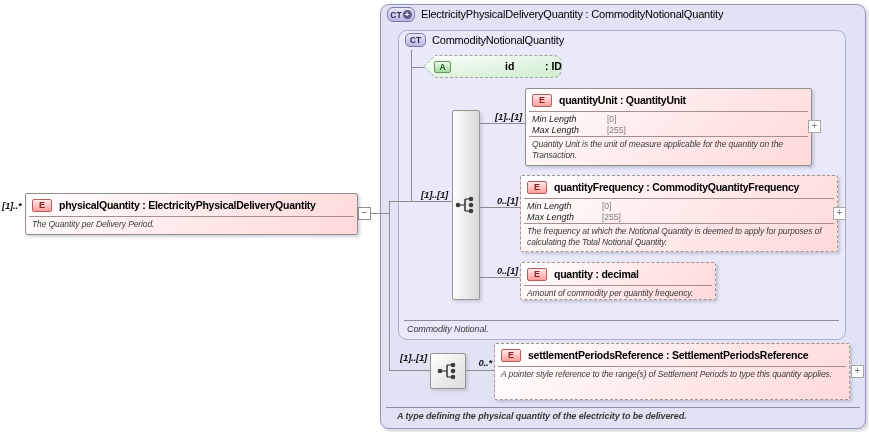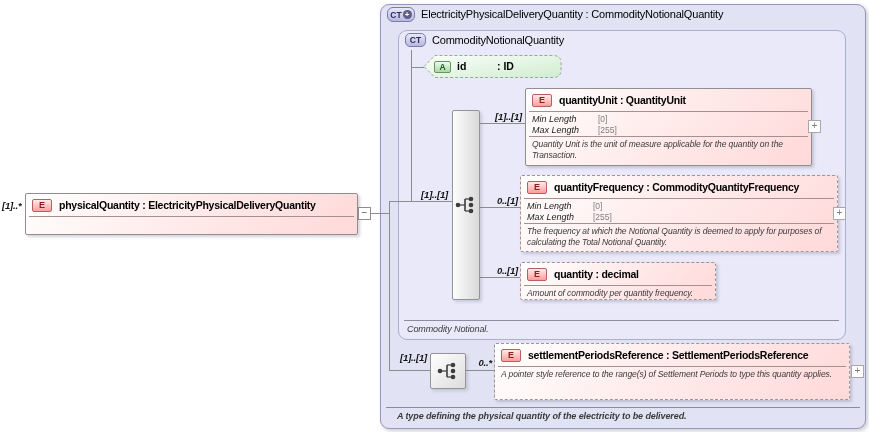--- a/index.html
+++ b/index.html
@@ -53,21 +53,21 @@
     border:1px solid #8f8f8f;border-radius:2px;
     box-shadow:2px 2px 3px rgba(110,110,130,.30);
   }
   .el-box.dashed{border:1px dashed #a09595;}
   .el-head{display:flex;align-items:center;gap:7px;padding:3px 6px 2px;height:16px;}
   .el-title{
     font-size:10.5px;font-weight:bold;color:#000;letter-spacing:-0.25px;white-space:nowrap;
   }
   .sep{height:1px;background:#a58f8f;margin:1px 3px 0;}
   .facets{padding:1px 0 0;}
-  .facet-row{display:flex;padding:0 6px;height:11px;align-items:center;}
+  .facet-row{display:flex;padding:0 6px;height:11px;align-items:center;gap:9px;}
   .facet-label{font-size:9px;font-style:italic;color:#1d1d1d;width:66px;flex:none;}
   .facet-value{font-size:8.5px;color:#7f7f7f;}
   .doc{
     font-size:8.5px;font-style:italic;color:#3a3a3a;padding:2px 6px 3px;
     line-height:1.28;letter-spacing:-0.1px;
   }
   .eicon{
     flex:none;width:20px;height:13px;box-sizing:border-box;border:1px solid #b95f5f;
     border-radius:2px;background:linear-gradient(to bottom,#ffeaea,#ff9d9d);
     color:#8e1f1f;font-size:9px;font-weight:bold;text-align:center;line-height:11px;
@@ -94,21 +94,21 @@
     display:flex;align-items:center;justify-content:center;
   }
   
   .expander{
     position:absolute;z-index:6;width:13px;height:13px;box-sizing:border-box;
     background:#ffffff;border:1px solid #a8a8a8;color:#7c7c7c;
     font-size:10px;line-height:10px;text-align:center;cursor:pointer;
   }
   .expander.minus{border-color:#8e8e8e;color:#555;}
   
-  .attr-text{position:absolute;z-index:5;font-size:10.5px;font-weight:bold;color:#000;white-space:nowrap;}
+  .attr-text{position:absolute;z-index:5;font-size:10.5px;font-weight:bold;color:#000;white-space:nowrap;margin-left:48px;}
 </style>
 </head>
 <body>
 
 <div id="canvas">
 
   <div class="hline" style="left:371px;top:213px;width:19px;"></div>
   <div class="vline" style="left:389px;top:201px;height:170px;"></div>
   <div class="hline" style="left:389px;top:201px;width:63px;"></div>
   <div class="vline" style="left:411px;top:50px;height:151px;"></div>
@@ -147,20 +147,21 @@
   <div class="attr-text" style="left:457px;top:60px;">id</div>
   <div class="attr-text" style="left:497px;top:60px;">: ID</div>
 
   <div class="card" style="left:2px;top:200px;width:22px;text-align:left;">[1]..*</div>
   <div class="el-box" style="left:25px;top:193px;width:333px;height:42px;">
     <div class="el-head">
       <span class="eicon">E</span>
       <span class="el-title">physicalQuantity : ElectricityPhysicalDeliveryQuantity</span>
     </div>
     <div class="sep"></div>
+    <div class="doc">The Quantity per Delivery Period.</div>
   </div>
   <div class="expander minus" style="left:358px;top:207px;">−</div>
 
   <div class="card" style="left:405px;top:189px;width:43px;">[1]..[1]</div>
   <div class="seq-bar">
     <svg width="22" height="20" viewBox="0 0 22 20">
       <circle cx="3" cy="10" r="2.3" fill="#3d3d3d"></circle>
       <line x1="3" y1="10" x2="10" y2="10" stroke="#3d3d3d" stroke-width="1.2"></line>
       <line x1="10" y1="4" x2="10" y2="16" stroke="#3d3d3d" stroke-width="1.6"></line>
       <line x1="10" y1="4" x2="15" y2="4" stroke="#3d3d3d" stroke-width="1.2"></line>

